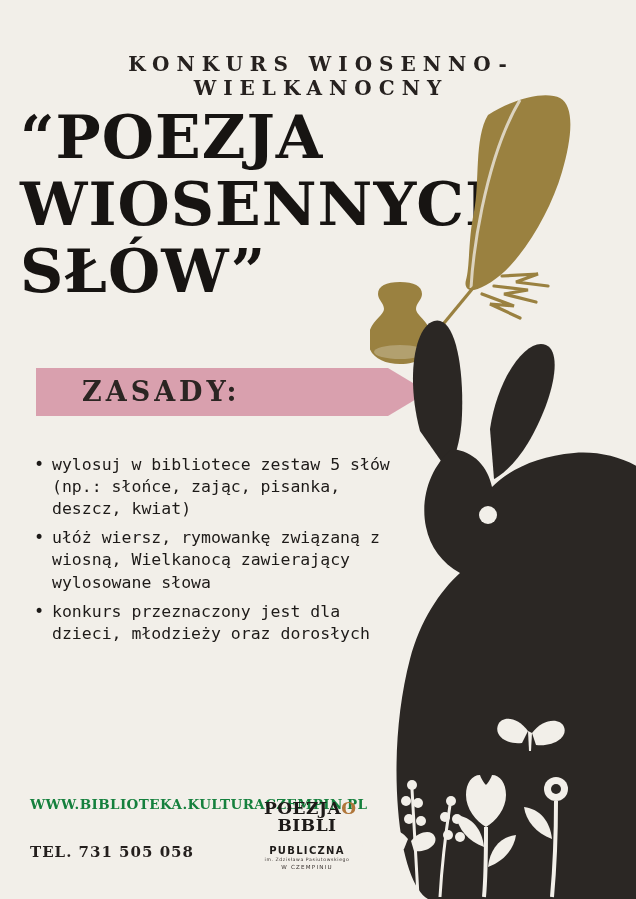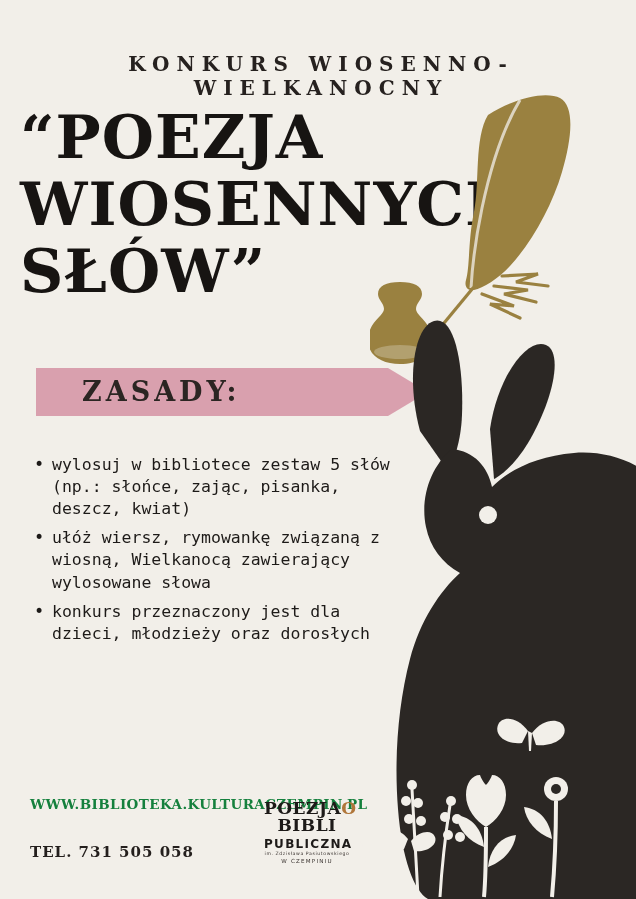--- a/index.html
+++ b/index.html
@@ -147,24 +147,24 @@
   }
   .logo-main {
     font-family: "DejaVu Serif", serif;
     font-weight: 700;
     font-size: 17px;
     letter-spacing: 0.5px;
     color: #1d1a18;
   }
   .logo-main .accent { color: #b0763a; }
   .logo-sub {
-    margin-top: 4px;
+    margin-top: 12px;
     font-family: "DejaVu Sans", sans-serif;
     font-weight: 700;
-    font-size: 12px;
+    font-size: 10px;
     letter-spacing: 1.3px;
     color: #1d1a18;
   }
   .logo-sub2 {
     margin-top: 2px;
     font-family: "DejaVu Sans", sans-serif;
     font-size: 4.6px;
     letter-spacing: 0.6px;
     color: #3a3330;
   }

